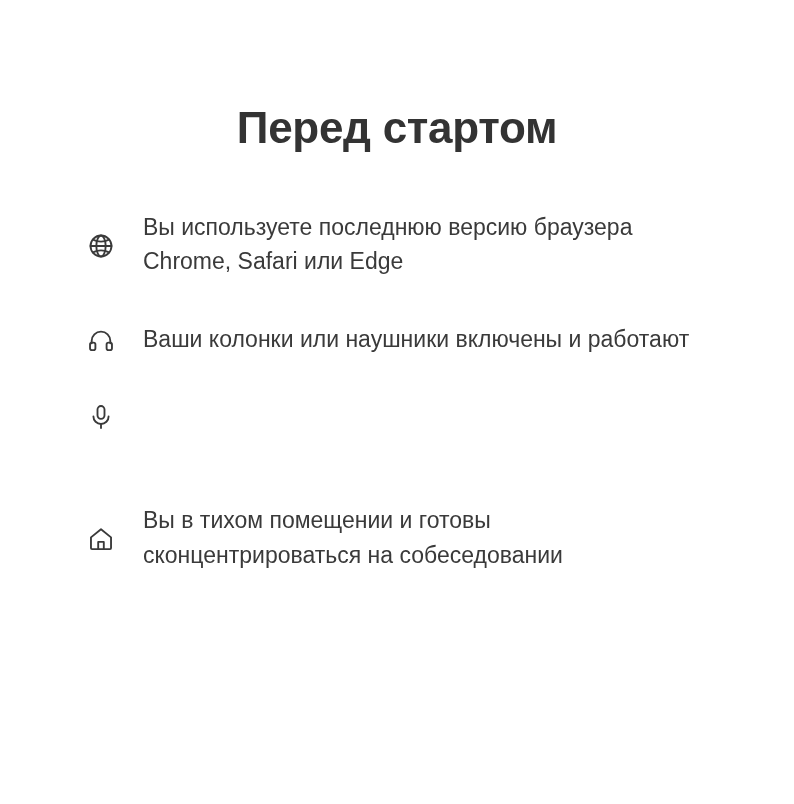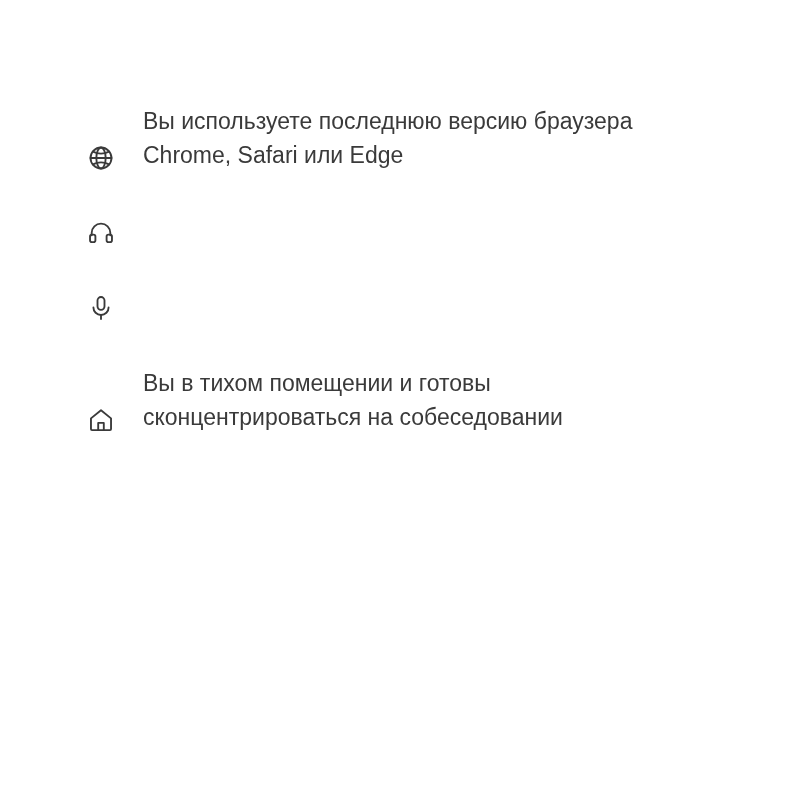--- a/index.html
+++ b/index.html
@@ -32,25 +32,26 @@
     text-align: center;
     line-height: 1.1;
   }
   .checklist {
     width: 620px;
     display: flex;
     flex-direction: column;
   }
   .check-item {
     display: flex;
-    align-items: flex-end;
+    align-items: center;
     margin-bottom: 44px;
   }
   .check-item:last-child {
     margin-bottom: 0;
+    margin-top: 28px;
   }
   .icon-cell {
     width: 56px;
     min-width: 56px;
     display: flex;
     justify-content: flex-start;
     align-items: flex-start;
     padding-top: 3px;
   }
   .icon-cell svg {
@@ -61,20 +62,21 @@
     line-height: 1.48;
     color: #3a3a3a;
     max-width: 560px;
   }
 </style>
 </head>
 <body>
 
 <div class="page">
 
+  <h1 class="title">Перед стартом</h1>
 
   <div class="checklist">
 
     <div class="check-item">
       <div class="icon-cell">
         <svg width="28" height="28" viewBox="0 0 24 24" fill="none" stroke="#3a3a3a" stroke-width="1.6" stroke-linecap="round" stroke-linejoin="round">
           <circle cx="12" cy="12" r="9"></circle>
           <line x1="3" y1="12" x2="21" y2="12"></line>
           <ellipse cx="12" cy="12" rx="4" ry="9"></ellipse>
           <path d="M5.2 6.5c1.9 1.1 4.2 1.7 6.8 1.7s4.9-0.6 6.8-1.7"></path>
@@ -85,20 +87,21 @@
     </div>
 
     <div class="check-item">
       <div class="icon-cell">
         <svg width="28" height="28" viewBox="0 0 24 24" fill="none" stroke="#3a3a3a" stroke-width="1.6" stroke-linecap="round" stroke-linejoin="round">
           <path d="M4 14v-2a8 8 0 0 1 16 0v2"></path>
           <rect x="2.6" y="13.4" width="4.6" height="6.4" rx="1.6"></rect>
           <rect x="16.8" y="13.4" width="4.6" height="6.4" rx="1.6"></rect>
         </svg>
       </div>
+      <div class="item-text">Ваши колонки или наушники включены и работают</div>
     </div>
 
     <div class="check-item">
       <div class="icon-cell">
         <svg width="28" height="28" viewBox="0 0 24 24" fill="none" stroke="#3a3a3a" stroke-width="1.6" stroke-linecap="round" stroke-linejoin="round">
           <rect x="9" y="2.6" width="6" height="11" rx="3"></rect>
           <path d="M5.5 11.5a6.5 6.5 0 0 0 13 0"></path>
           <line x1="12" y1="18" x2="12" y2="21.4"></line>
         </svg>
       </div>

